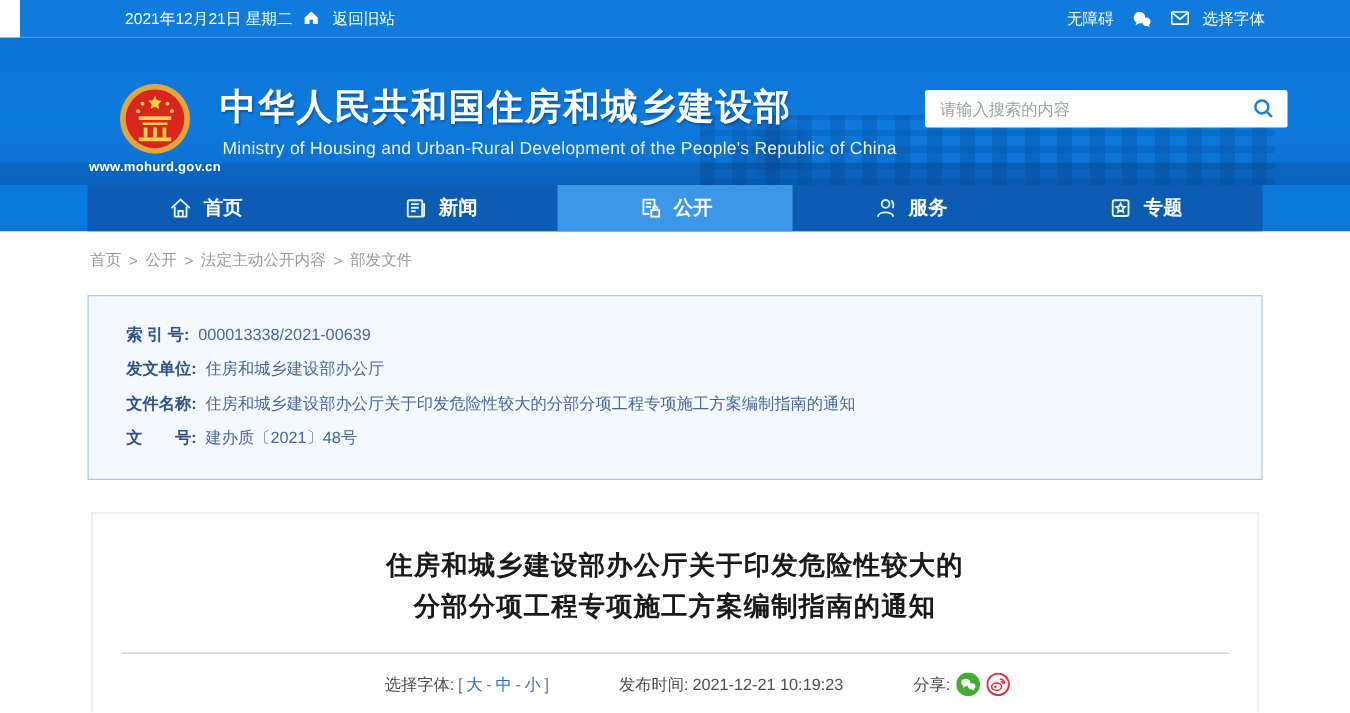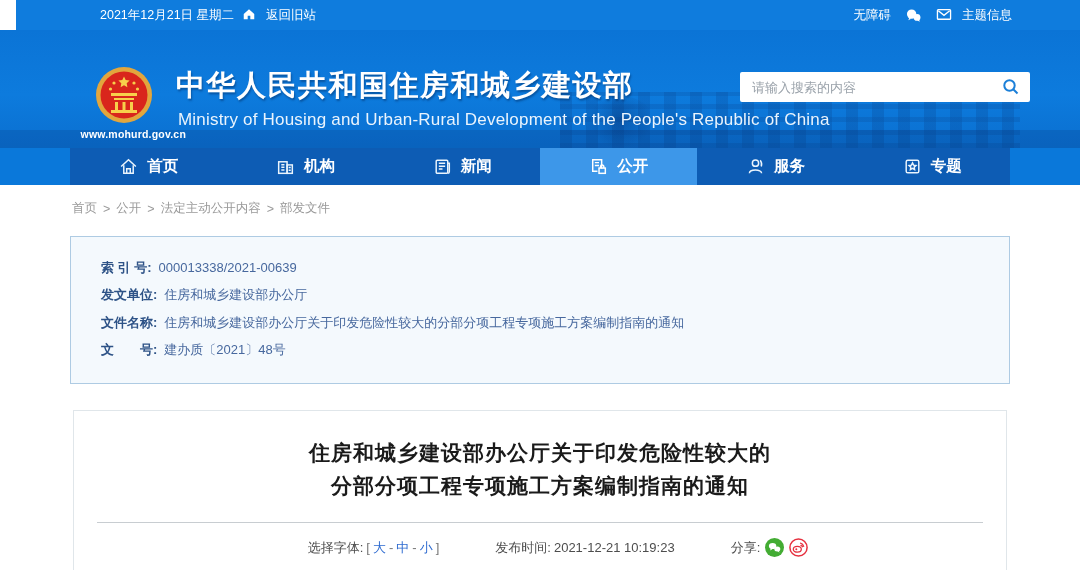--- a/index.html
+++ b/index.html
@@ -18,23 +18,23 @@
   .header { position:absolute; left:0; top:30px; width:1080px; height:118px;
     background:linear-gradient(180deg,#0b74d6 0%,#0d7bdd 55%,#0a6fd0 100%); overflow:hidden; }
   .bld { position:absolute; left:560px; top:62px; width:460px; height:56px; opacity:.55;
     background:
       repeating-linear-gradient(90deg, rgba(8,52,120,.35) 0 12px, rgba(255,255,255,0) 12px 26px),
       repeating-linear-gradient(0deg, rgba(8,52,120,.30) 0 5px, rgba(255,255,255,0) 5px 13px); }
   .bld2 { position:absolute; left:0; top:100px; width:1080px; height:18px; background:rgba(7,45,105,.18); }
   .tree { position:absolute; left:588px; top:66px; width:66px; height:52px; border-radius:50% 50% 40% 40%;
     background:radial-gradient(circle at 50% 45%, rgba(7,48,112,.40), rgba(7,48,112,0) 70%); }
   .emblem { position:absolute; left:95px; top:36px; width:58px; height:58px; }
-  .site-url { position:absolute; left:62px; top:98px; width:124px; text-align:right; color:#fff; font-size:10.5px; font-weight:bold; letter-spacing:.2px; }
+  .site-url { position:absolute; left:62px; top:98px; width:124px; text-align:center; color:#fff; font-size:10.5px; font-weight:bold; letter-spacing:.2px; }
   .site-title { position:absolute; left:176px; top:36px; color:#fff; font-size:29px; font-weight:bold; letter-spacing:1.5px; text-shadow:1px 2px 2px rgba(0,40,90,.45); }
-  .site-sub { position:absolute; left:178px; top:80px; color:#eaf4fd; font-size:17px; letter-spacing:.2px;text-align:right; }
+  .site-sub { position:absolute; left:178px; top:80px; color:#eaf4fd; font-size:14px; letter-spacing:.2px;text-align:right; }
   .searchbox { position:absolute; left:740px; top:42px; width:290px; height:30px; background:#fff; border-radius:2px; display:flex; align-items:center; padding:0 8px 0 12px;justify-content:space-between; }
   .searchbox input { flex:1; border:none; outline:none; font-size:13px; color:#333; font-family:inherit; background:transparent; }
   .searchbox input::placeholder { color:#9aa2aa; }
   .search-btn { width:22px; height:22px; display:flex; align-items:center; justify-content:center; cursor:pointer; }
 
   
   .navstrip { position:absolute; left:0; top:148px; width:1080px; height:37px; background:#0a78da; }
   .nav-inner { position:absolute; left:70px; top:0; width:940px; height:37px; background:#0d5cb4; display:flex; }
   .nav-item { flex:1; display:flex; align-items:center; justify-content:center; gap:8px; color:#fff; font-size:15.5px; font-weight:bold; cursor:pointer; }
   .nav-item.active { background:#3d97e9; }
@@ -98,21 +98,21 @@
             <path d="M14.8 12.6 L15.8 14.6 L13 13.4 Z" fill="#ffffff"></path>
           </svg>
         </span>
         <span class="tb-link">
           <span>
             <svg width="16" height="14" viewBox="0 0 18 16">
               <rect x="1.5" y="3" width="15" height="11" rx="1" fill="none" stroke="#ffffff" stroke-width="1.5"></rect>
               <path d="M2.5 4.2 L9 9.5 L15.5 4.2" fill="none" stroke="#ffffff" stroke-width="1.5"></path>
             </svg>
           </span>
-          <span>主题信息</span>
+          <span>选择字体</span>
         </span>
       </div>
     </div>
   </div>
 
   <div class="header">
     <div class="bld"></div>
     <div class="tree"></div>
     <div class="bld2"></div>
     <div class="emblem">
@@ -154,31 +154,20 @@
             <path d="M3 10 L10 3.5 L17 10"></path>
               <path d="M5.5 8.8 V16.5 H14.5 V8.8"></path>
               <path d="M8.3 16.5 V12.2 H11.7 V16.5"></path>
           </svg>
         </span>
         <span>首页</span>
       </div>
       <div class="nav-item">
         <span>
           <svg width="21" height="21" viewBox="0 0 20 20" fill="none" stroke="#eaf4fd" stroke-width="1.4">
-            <rect x="3.5" y="5.5" width="8" height="11"></rect>
-              <path d="M6 8.3 h3 M6 10.8 h3 M6 13.3 h3"></path>
-            <rect x="11.5" y="8.5" width="5" height="8"></rect>
-              <path d="M13 11 h2 M13 13.5 h2"></path>
-          </svg>
-        </span>
-        <span>机构</span>
-      </div>
-      <div class="nav-item">
-        <span>
-          <svg width="21" height="21" viewBox="0 0 20 20" fill="none" stroke="#eaf4fd" stroke-width="1.4">
             <rect x="4" y="4" width="11" height="12.5" rx="1"></rect>
               <path d="M6.5 7 h6 M6.5 9.7 h6 M6.5 12.4 h3.5"></path>
               <path d="M15 7 h1.5 v8 a1.5 1.5 0 0 1 -1.5 1.5"></path>
           </svg>
         </span>
         <span>新闻</span>
       </div>
       <div class="nav-item active">
         <span>
           <svg width="21" height="21" viewBox="0 0 20 20" fill="none" stroke="#ffffff" stroke-width="1.4">

